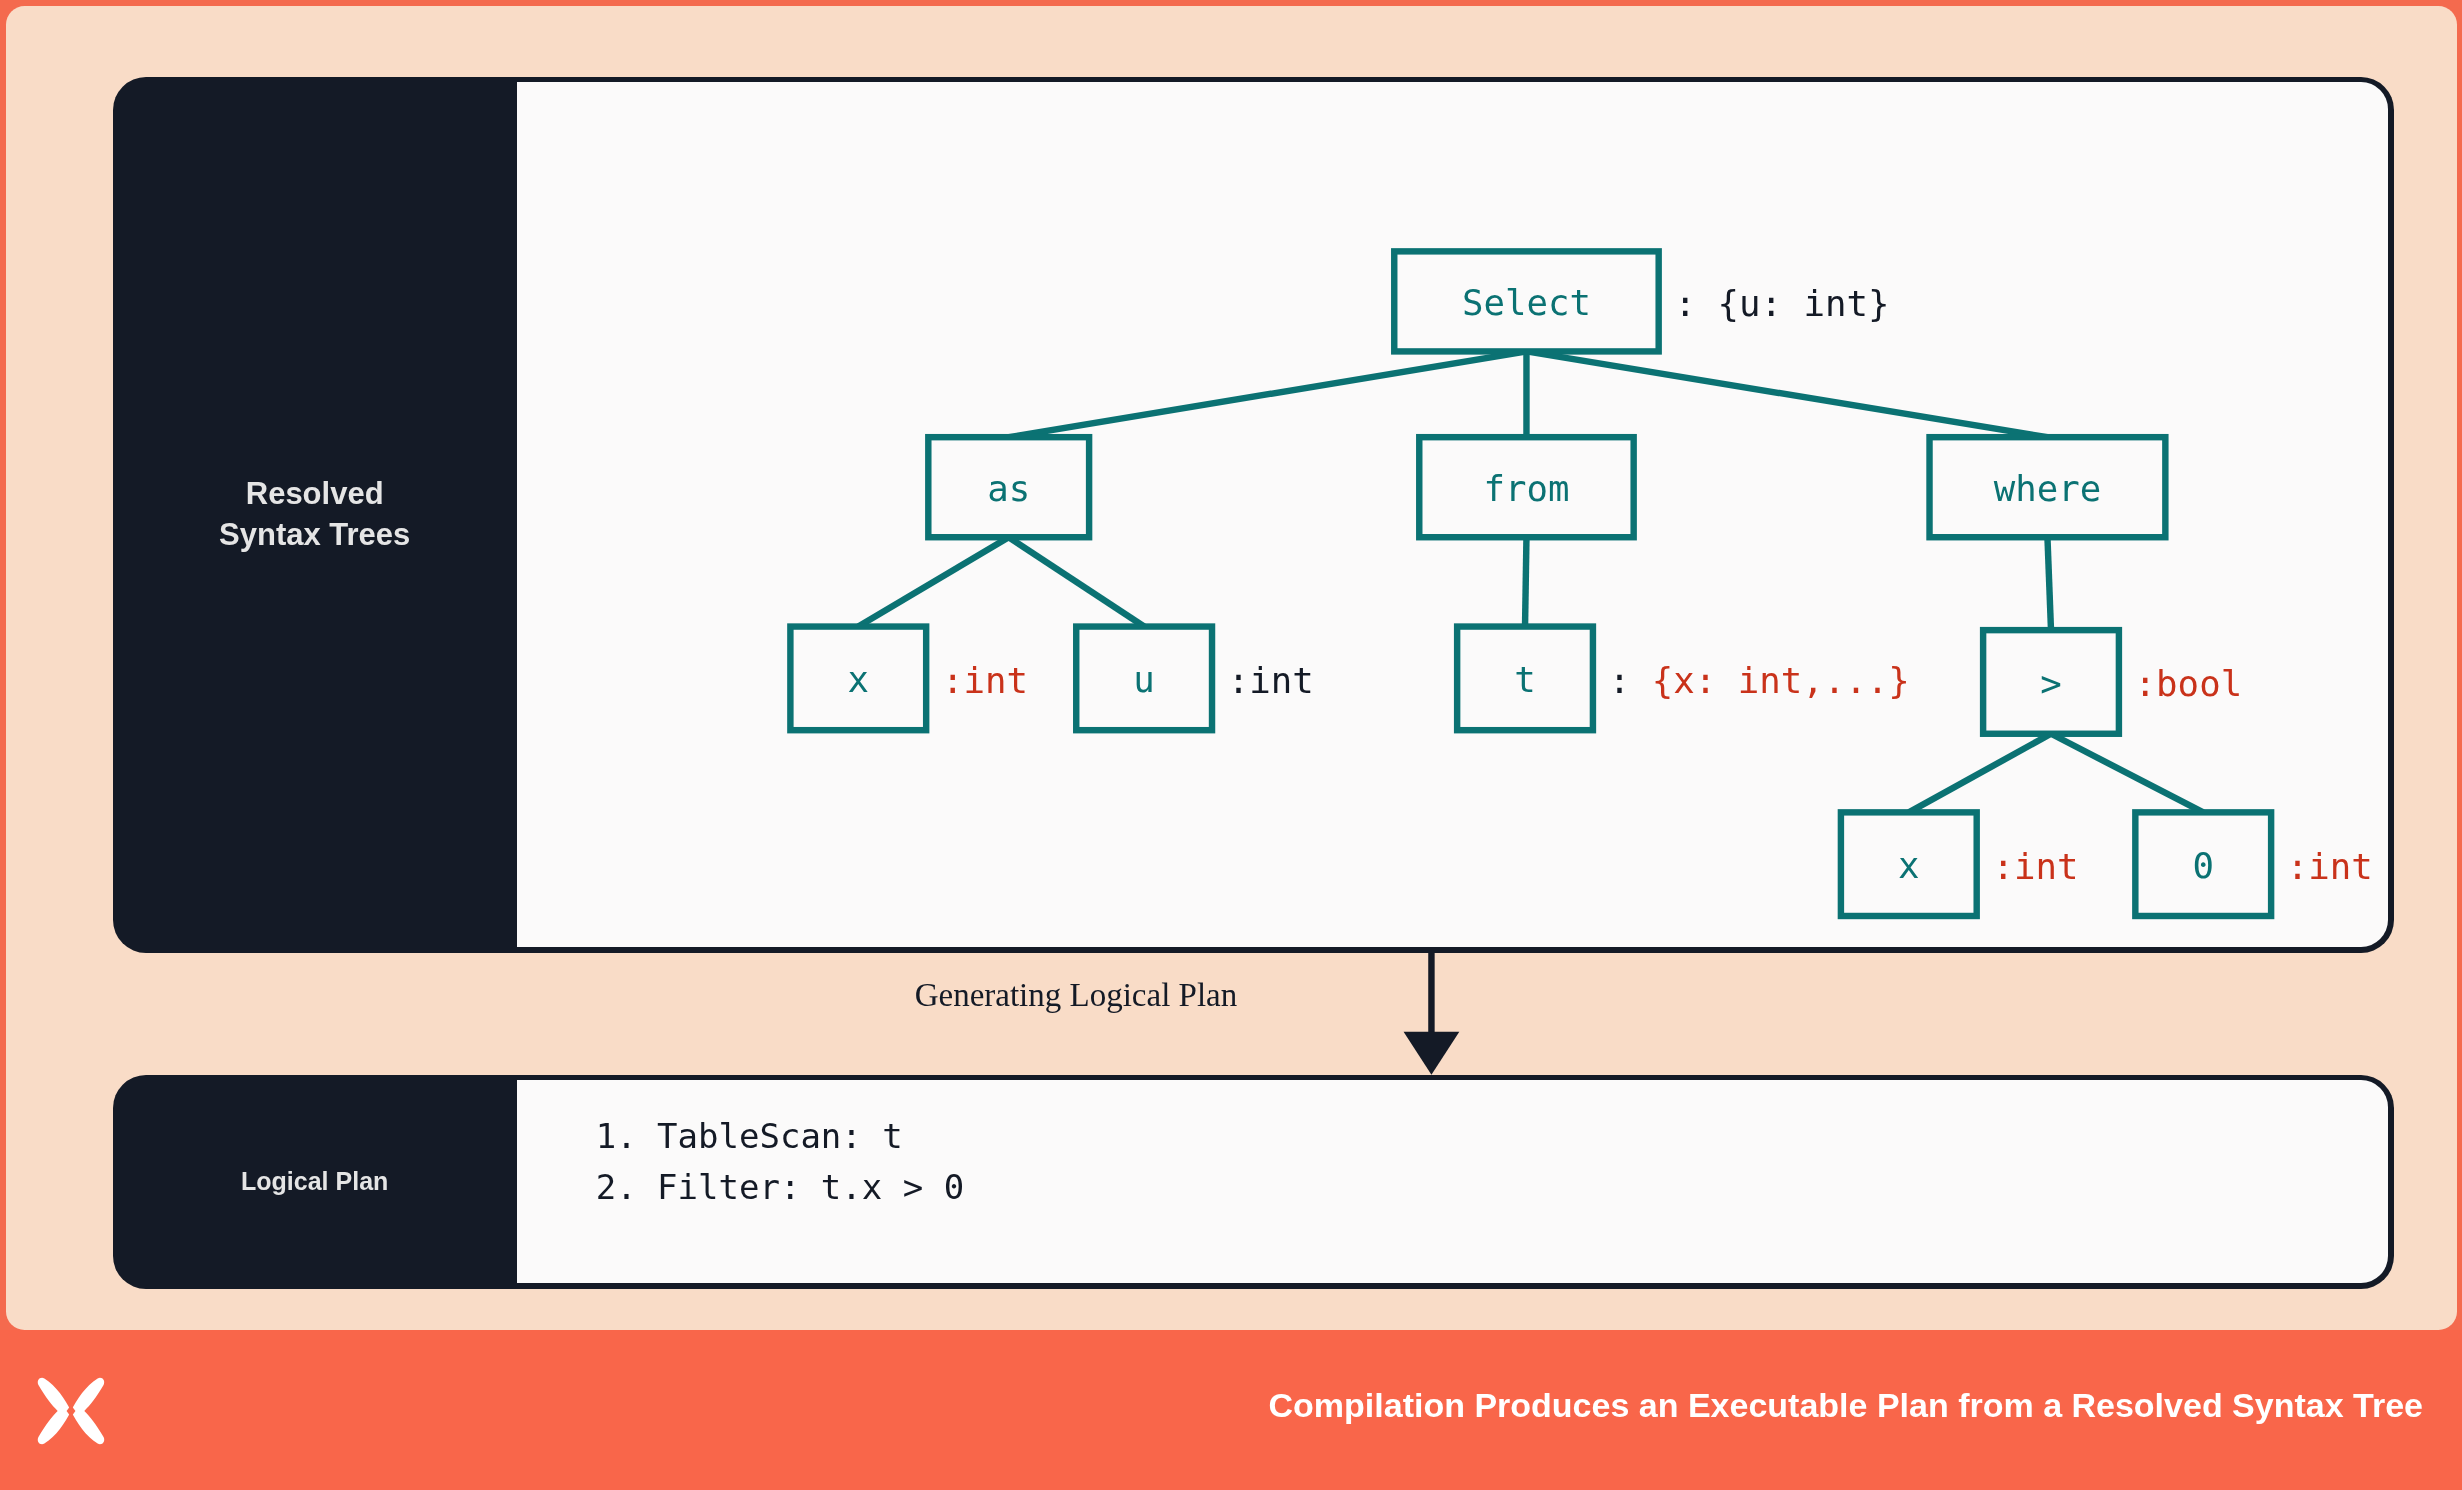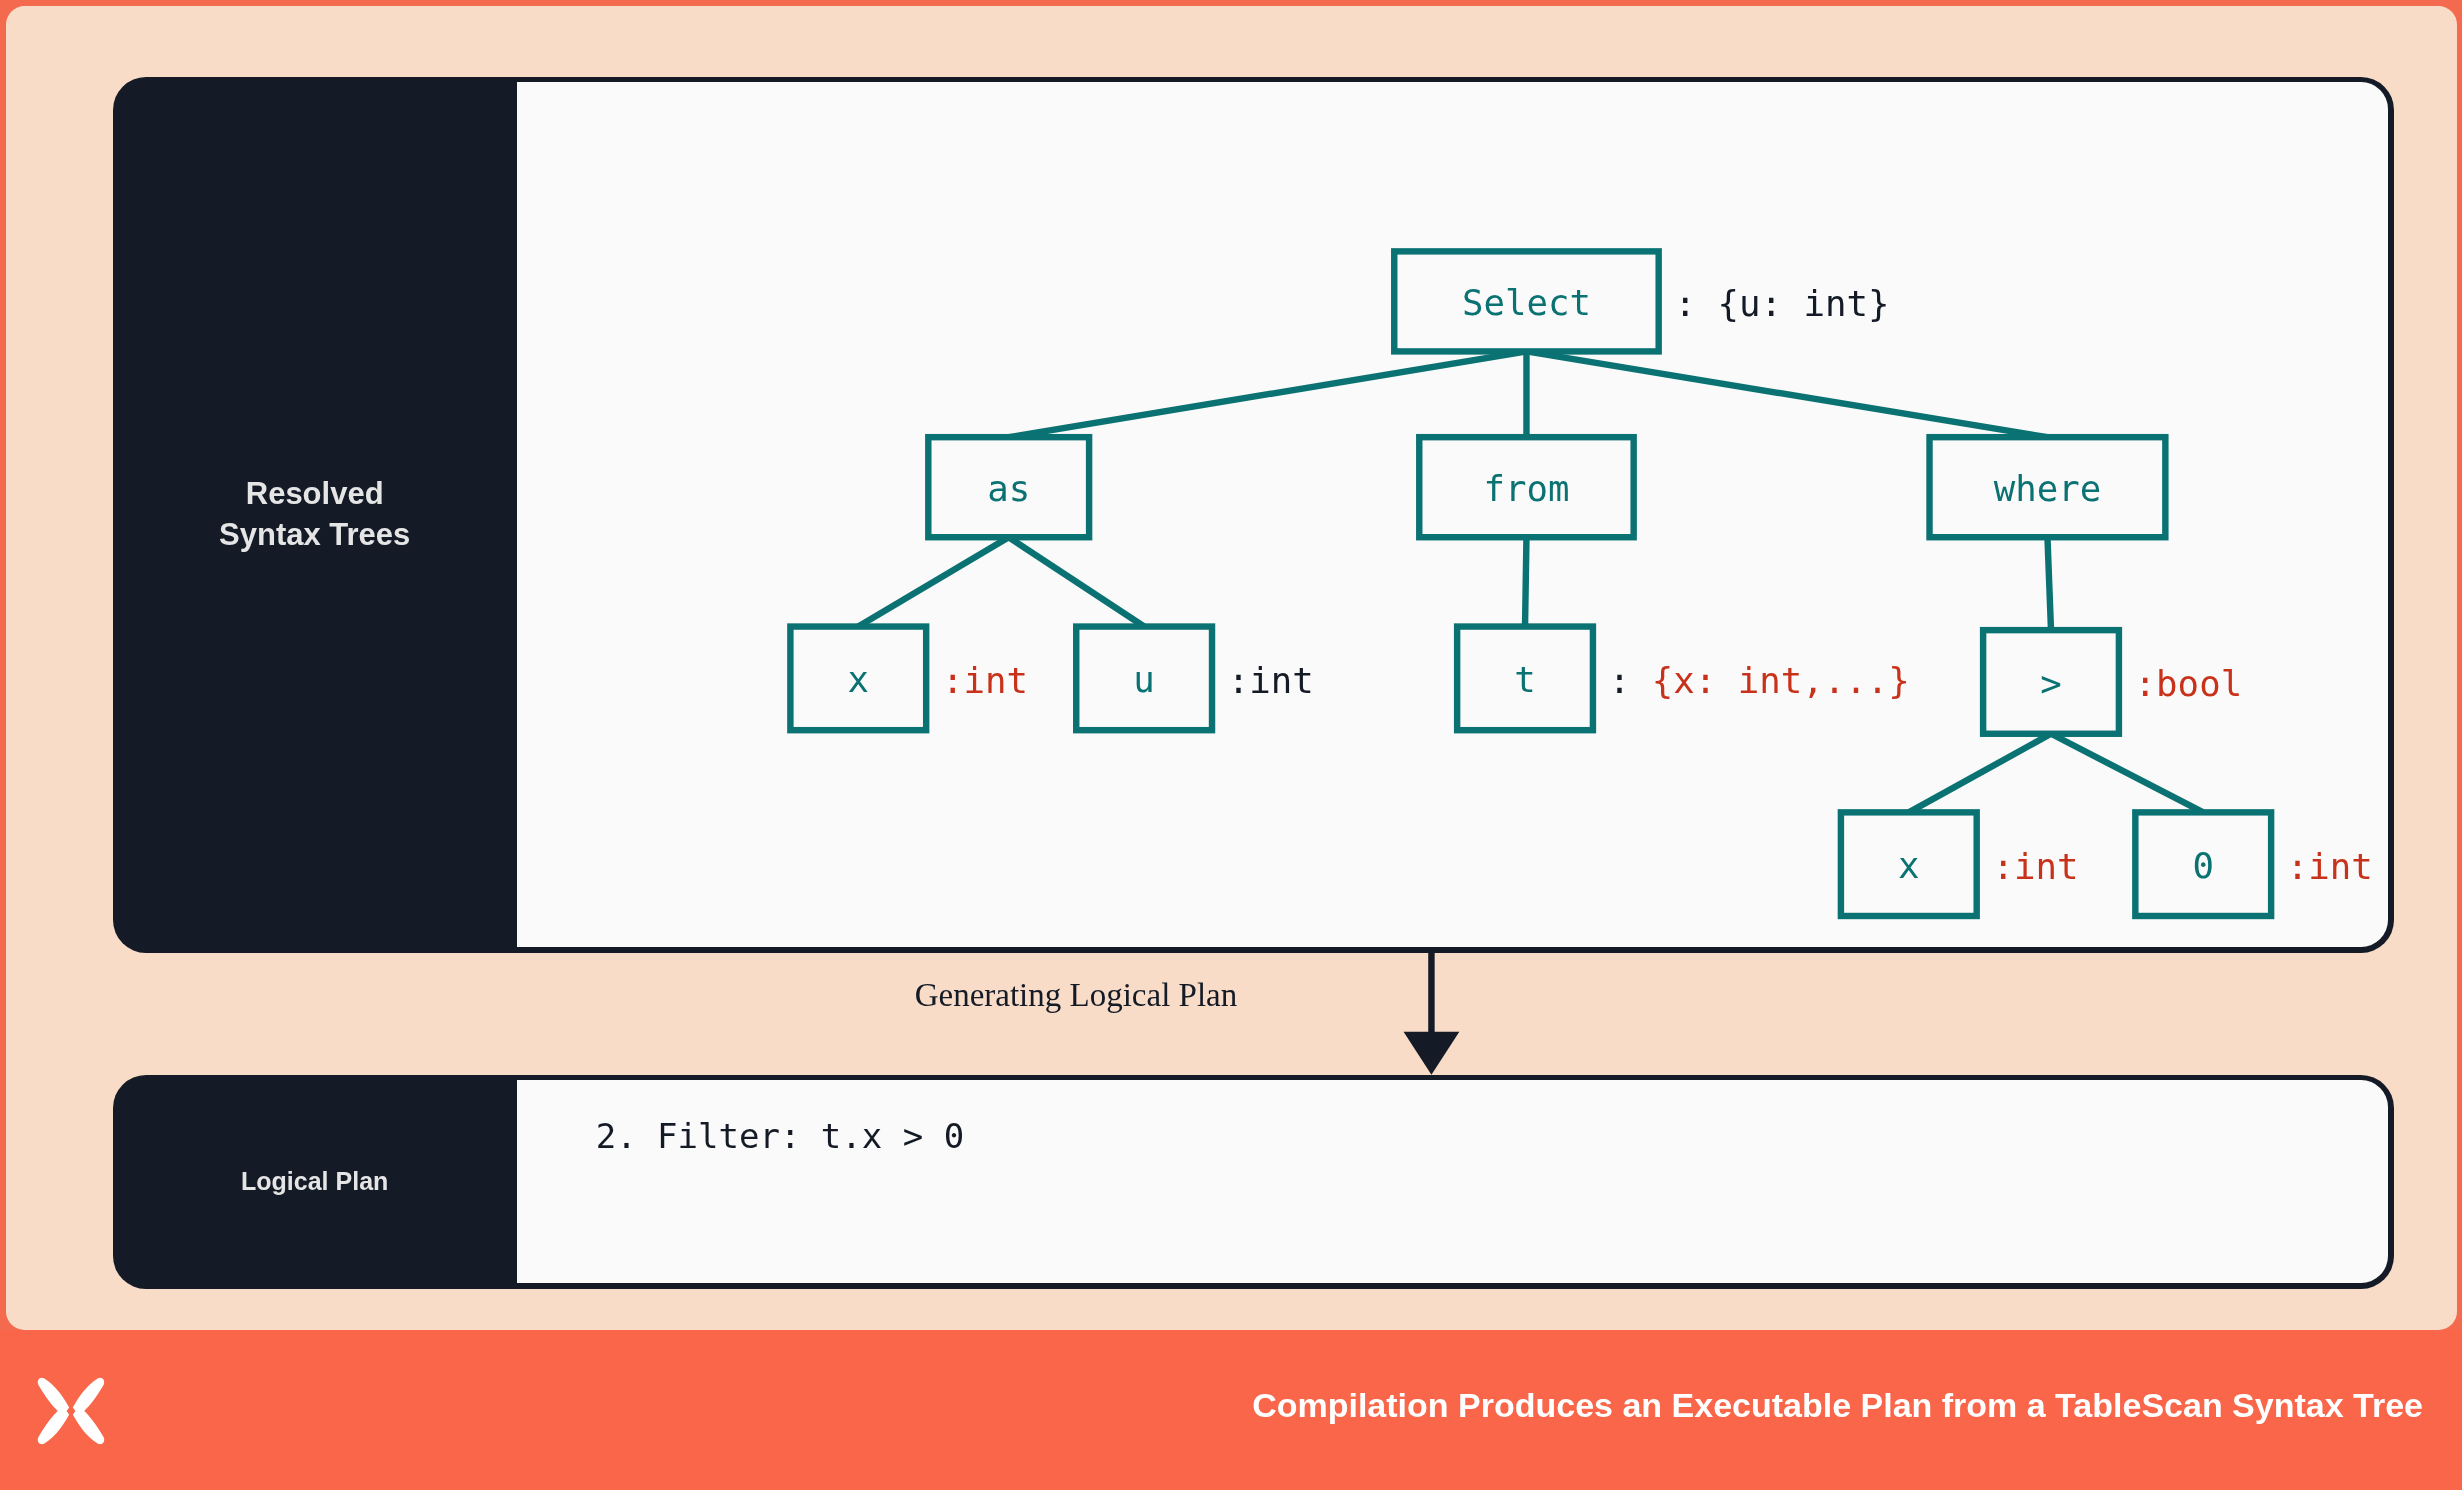--- a/index.html
+++ b/index.html
@@ -175,33 +175,33 @@
       <div class="trans-label">Generating Logical Plan</div>
       <svg width="2462" height="122" style="position:absolute;left:0;top:0;" viewBox="0 0 3444 170">
         <line x1="1994" y1="-30" x2="1994" y2="120" stroke="#141A26" stroke-width="9"></line>
         <polygon points="1994,170 1955,110 2033,110" fill="#141A26"></polygon>
       </svg>
     </div>
 
     <div class="panel" id="plan-panel">
       <div class="rail">Logical Plan</div>
       <div class="body">
-        <div class="plan-list" id="plan-list"><div>2. Filter: t.x &gt; 0</div></div>
+        <div class="plan-list" id="plan-list"><div>1. TableScan: t</div><div>2. Filter: t.x &gt; 0</div></div>
       </div>
     </div>
 
   </div>
 
   <div id="banner">
     <svg id="logo" viewBox="0 0 100 100">
       <path d="M14 6 C30 16 42 34 50 50 C58 34 70 16 86 6
                C92 3 97 9 94 15 C84 32 76 42 68 50
                C76 58 84 68 94 85 C97 91 92 97 86 94
                C70 84 58 66 50 50 C42 66 30 84 14 94
                C8 97 3 91 6 85 C16 68 24 58 32 50
                C24 42 16 32 6 15 C3 9 8 3 14 6 Z" fill="#FFFFFF"></path>
       <path d="M50 42 L56 50 L50 58 L44 50 Z" fill="#F9664A"></path>
     </svg>
-    <div class="caption">Compilation Produces an Executable Plan from a TableScan Syntax Tree</div>
+    <div class="caption">Compilation Produces an Executable Plan from a Resolved Syntax Tree</div>
   </div>
 
 </div>
 
 
 </body></html>

